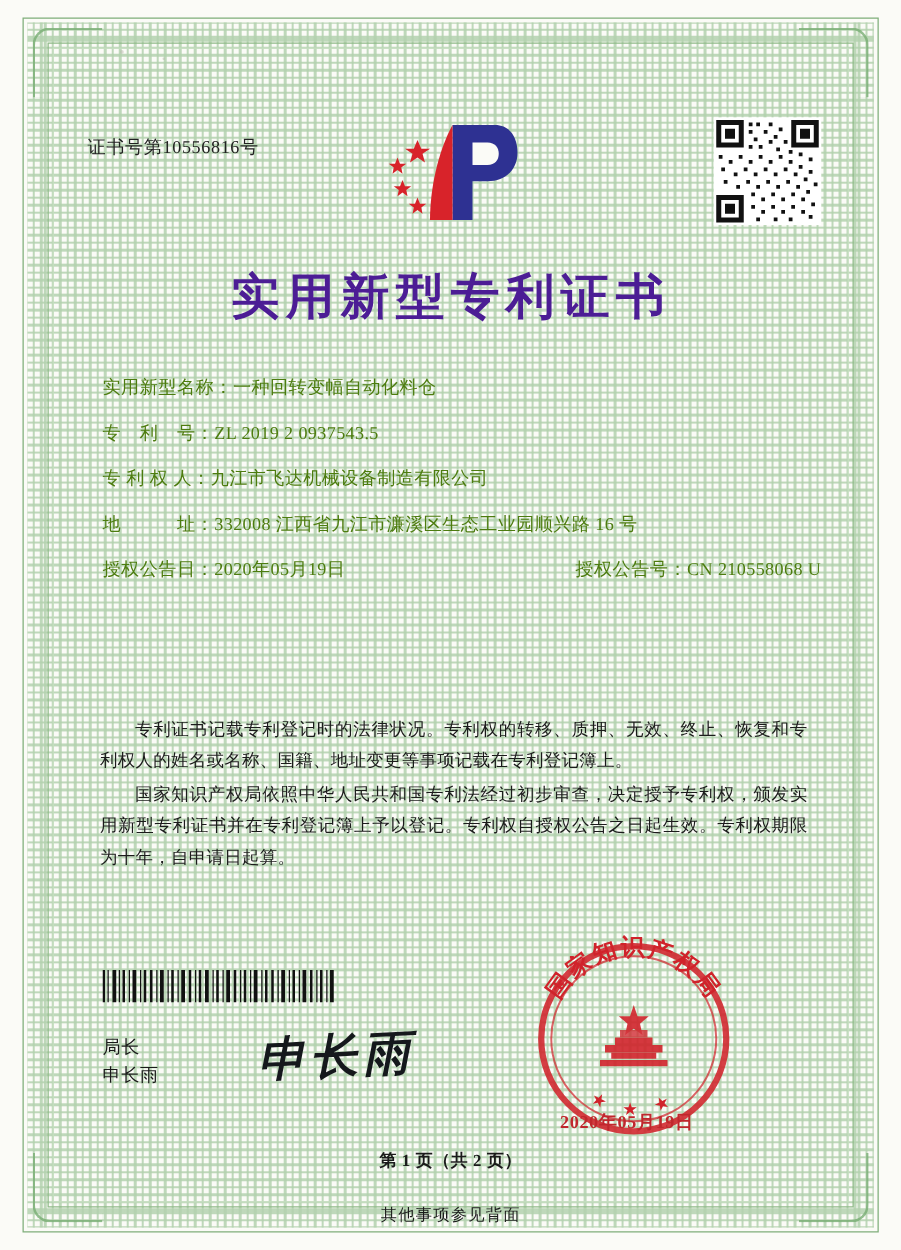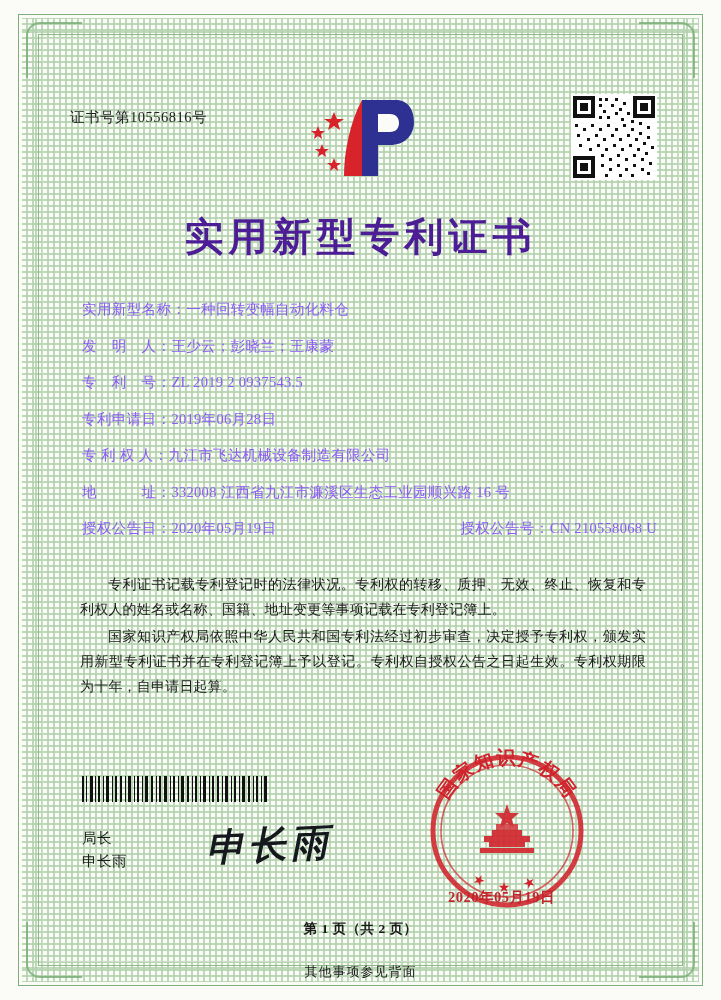--- a/index.html
+++ b/index.html
@@ -121,21 +121,21 @@
   .fields {
     position: absolute;
     left: 26px; top: 248px;
     width: 575px;
   }
   .row {
     display: flex;
     align-items: baseline;
     margin-bottom: 17.5px;
     font-size: 14.5px;
-    color: #8b5cf6;
+    color: #4d7c0f;
   }
   .row .lbl {
     flex: 0 0 auto;
     white-space: pre;
     letter-spacing: 0.4px;
   }
   .row .val {
     flex: 1 1 auto;
     letter-spacing: 0.3px;
   }
@@ -361,30 +361,22 @@
     </div>
 
     <div class="title">实用新型专利证书</div>
 
     <div class="fields">
       <div class="row">
         <span class="lbl">实用新型名称：</span>
         <span class="val">一种回转变幅自动化料仓</span>
       </div>
       <div class="row">
-        <span class="lbl">发　明　人：</span>
-        <span class="val">王少云；彭晓兰；王康蒙</span>
-      </div>
-      <div class="row">
         <span class="lbl">专　利　号：</span>
         <span class="val">ZL 2019 2 0937543.5</span>
-      </div>
-      <div class="row">
-        <span class="lbl">专利申请日：</span>
-        <span class="val">2019年06月28日</span>
       </div>
       <div class="row">
         <span class="lbl">专 利 权 人：</span>
         <span class="val">九江市飞达机械设备制造有限公司</span>
       </div>
       <div class="row">
         <span class="lbl">地　　　址：</span>
         <span class="val">332008 江西省九江市濂溪区生态工业园顺兴路 16 号</span>
       </div>
       <div class="row">

